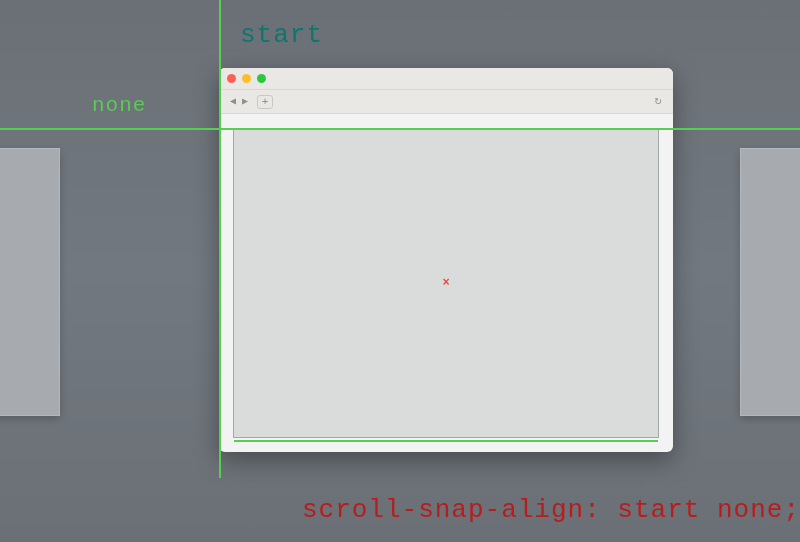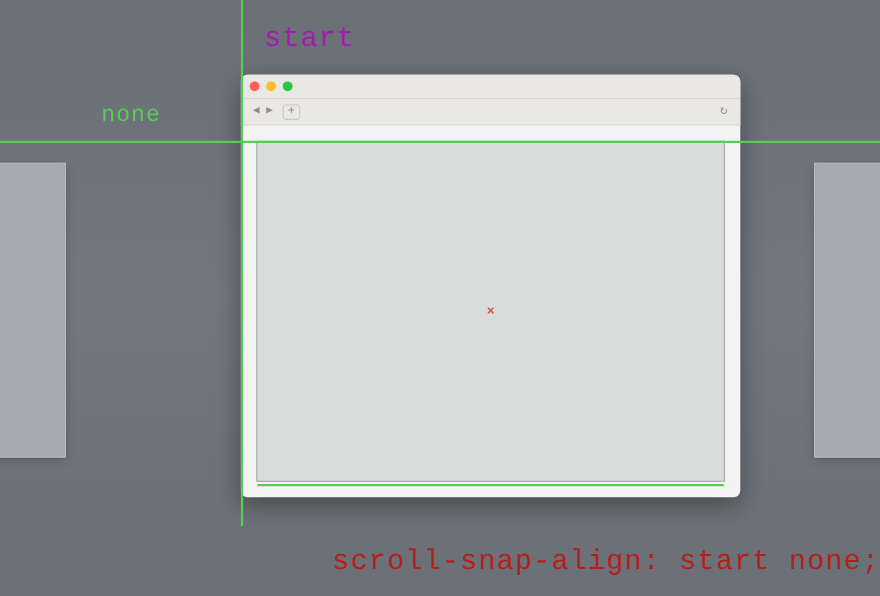--- a/index.html
+++ b/index.html
@@ -39,21 +39,21 @@
     height: 2px;
     background: #58cc53;
     z-index: 30;
   }
 
   
   .label-start {
     position: absolute;
     left: 240px;
     top: 20px;
-    color: #a21caf;
+    color: #0f766e;
     font-size: 26px;
     font-family: "Courier New", monospace;
     letter-spacing: 1px;
   }
   .label-none {
     position: absolute;
     left: 92px;
     top: 94px;
     color: #58cc53;
     font-size: 21px;

